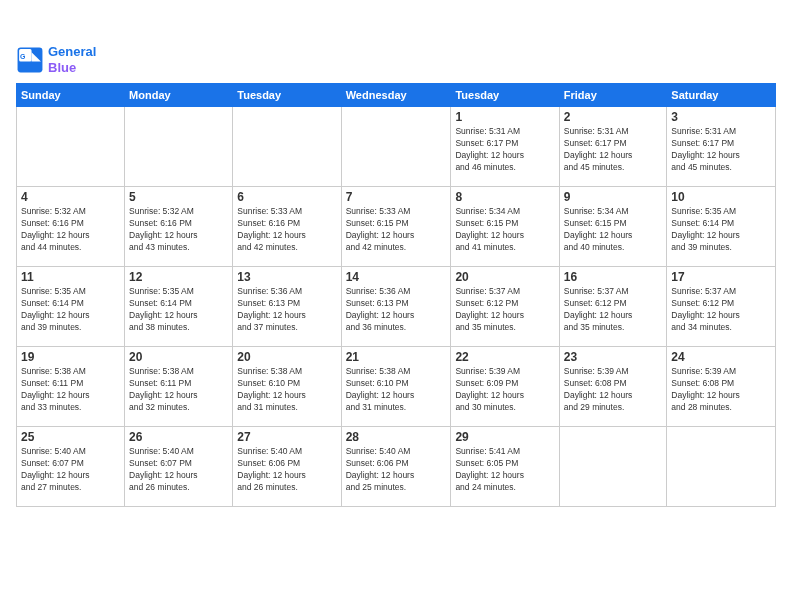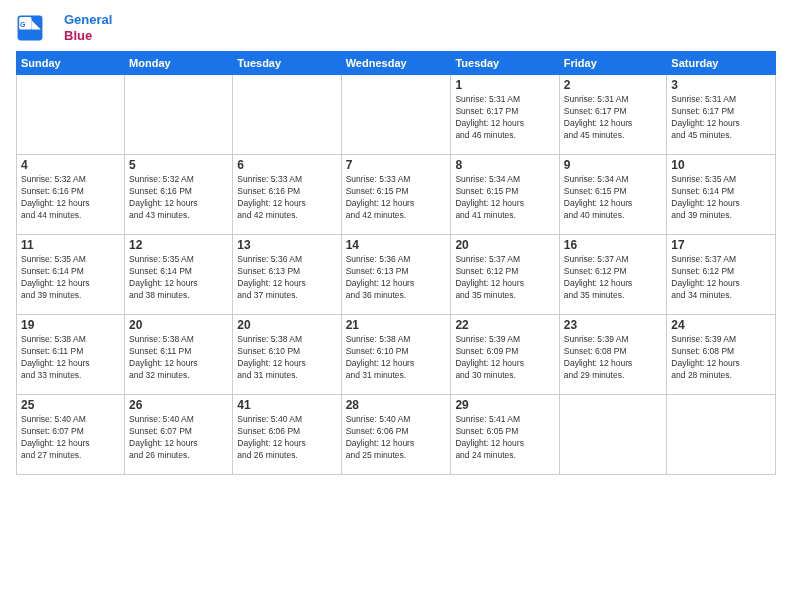--- a/index.html
+++ b/index.html
@@ -17,21 +17,22 @@
     }
     .header {
       display: flex;
       justify-content: space-between;
       align-items: flex-start;
       margin-bottom: 8px;
     }
     .logo {
       display: flex;
       align-items: center;
-      gap: 20px;
+      gap: 4px;
+      margin-top: 32px;
     }
     .logo-text {
       font-size: 13px;
       font-weight: bold;
       color: #333;
       line-height: 1.2;
     }
     .logo-text span {
       color: #1a73e8;
     }
@@ -96,21 +97,21 @@
   <div class="header">
     <div class="logo">
       <svg class="logo-icon" viewBox="0 0 36 36">
         <rect x="2" y="2" width="32" height="32" rx="4" fill="#1a73e8"></rect>
         <polygon points="20,8 32,20 20,20" fill="#fff"></polygon>
         <rect x="4" y="4" width="16" height="16" rx="2" fill="#fff"></rect>
         <text x="5" y="17" font-size="9" font-weight="bold" fill="#1a73e8">G</text>
       </svg>
       <div class="logo-text">
         <div><span>General</span></div>
-        <div style="color:#be185d;">Blue</div>
+        <div style="color:#8b5cf6;">Blue</div>
       </div>
     </div>
     <div class="title-block">
       <div class="month-title"></div>
       <div class="location-title"></div>
     </div>
   </div>
 
   <table class="calendar">
     <thead>
@@ -236,21 +237,21 @@
         <tr>
           <td>
             <div class="day-num">25</div>
             <div class="day-info">Sunrise: 5:40 AM<br>Sunset: 6:07 PM<br>Daylight: 12 hours<br>and 27 minutes.</div>
           </td>
           <td>
             <div class="day-num">26</div>
             <div class="day-info">Sunrise: 5:40 AM<br>Sunset: 6:07 PM<br>Daylight: 12 hours<br>and 26 minutes.</div>
           </td>
           <td>
-            <div class="day-num">41</div>
+            <div class="day-num">27</div>
             <div class="day-info">Sunrise: 5:40 AM<br>Sunset: 6:06 PM<br>Daylight: 12 hours<br>and 26 minutes.</div>
           </td>
           <td>
             <div class="day-num">28</div>
             <div class="day-info">Sunrise: 5:40 AM<br>Sunset: 6:06 PM<br>Daylight: 12 hours<br>and 25 minutes.</div>
           </td>
           <td>
             <div class="day-num">29</div>
             <div class="day-info">Sunrise: 5:41 AM<br>Sunset: 6:05 PM<br>Daylight: 12 hours<br>and 24 minutes.</div>
           </td>

